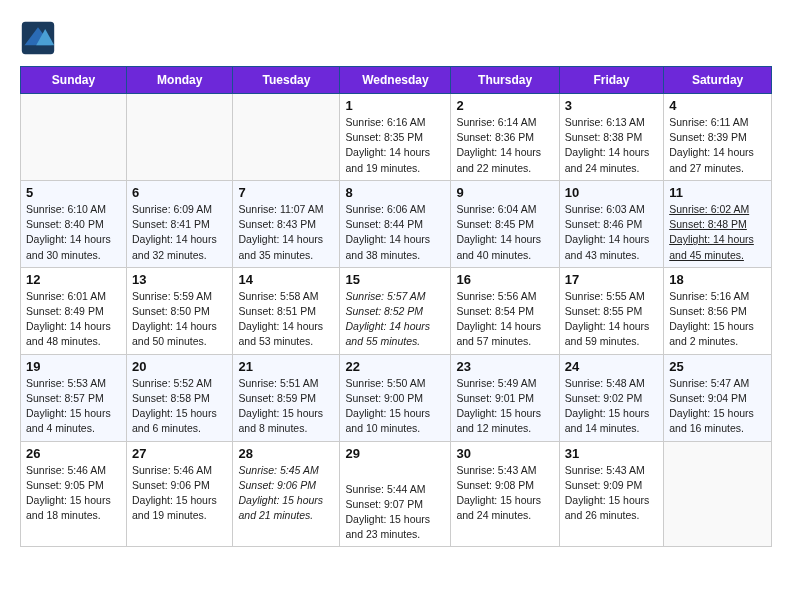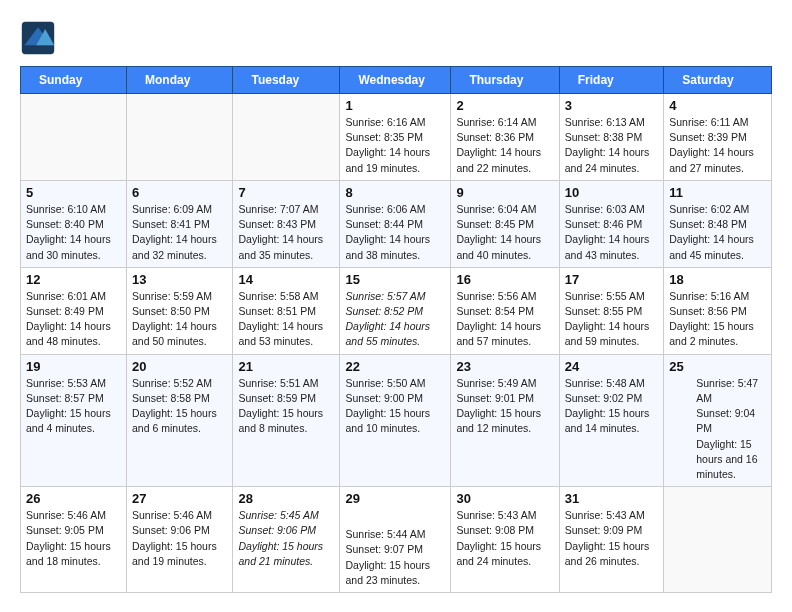--- a/index.html
+++ b/index.html
@@ -45,24 +45,24 @@
     .location {
       font-size: 15px;
       color: #333;
     }
     table {
       width: 100%;
       border-collapse: collapse;
       font-size: 11px;
     }
     thead tr th {
-      background: #3b82f6;
+      background: #6d28d9;
       color: #fff;
       padding: 6px 18px;
-      text-align: left;
+      text-align: center;
       font-size: 12px;
       font-weight: bold;
       border: 1px solid #1a5090;
     }
     tbody tr td {
       border: 1px solid #ccc;
       vertical-align: top;
       padding: 4px 5px;
       width: 113px;
       min-height: 80px;
@@ -158,21 +158,21 @@
 Daylight: 14 hours and 30 minutes.</div>
         </td>
         <td>
           <span class="day-num">6</span>
           <div class="day-info" style="white-space: pre-line;">Sunrise: 6:09 AM
 Sunset: 8:41 PM
 Daylight: 14 hours and 32 minutes.</div>
         </td>
         <td>
           <span class="day-num">7</span>
-          <div class="day-info" style="white-space: pre-line;">Sunrise: 7:07 AM
+          <div class="day-info" style="white-space: pre-line;">Sunrise: 11:07 AM
 Sunset: 8:43 PM
 Daylight: 14 hours and 35 minutes.</div>
         </td>
         <td>
           <span class="day-num">8</span>
           <div class="day-info" style="white-space: pre-line;">Sunrise: 6:06 AM
 Sunset: 8:44 PM
 Daylight: 14 hours and 38 minutes.</div>
         </td>
         <td>
@@ -182,21 +182,21 @@
 Daylight: 14 hours and 40 minutes.</div>
         </td>
         <td>
           <span class="day-num">10</span>
           <div class="day-info" style="white-space: pre-line;">Sunrise: 6:03 AM
 Sunset: 8:46 PM
 Daylight: 14 hours and 43 minutes.</div>
         </td>
         <td>
           <span class="day-num">11</span>
-          <div class="day-info" style="white-space: pre-line;">Sunrise: 6:02 AM
+          <div class="day-info" style="white-space: pre-line; text-decoration: underline;">Sunrise: 6:02 AM
 Sunset: 8:48 PM
 Daylight: 14 hours and 45 minutes.</div>
         </td>
       </tr>
       <tr>
         <td>
           <span class="day-num">12</span>
           <div class="day-info" style="white-space: pre-line;">Sunrise: 6:01 AM
 Sunset: 8:49 PM
 Daylight: 14 hours and 48 minutes.</div>
@@ -270,21 +270,21 @@
 Daylight: 15 hours and 12 minutes.</div>
         </td>
         <td>
           <span class="day-num">24</span>
           <div class="day-info" style="white-space: pre-line;">Sunrise: 5:48 AM
 Sunset: 9:02 PM
 Daylight: 15 hours and 14 minutes.</div>
         </td>
         <td>
           <span class="day-num">25</span>
-          <div class="day-info" style="white-space: pre-line; margin-left: 27px;">Sunrise: 5:47 AM
+          <div class="day-info" style="white-space: pre-line;">Sunrise: 5:47 AM
 Sunset: 9:04 PM
 Daylight: 15 hours and 16 minutes.</div>
         </td>
       </tr>
       <tr>
         <td>
           <span class="day-num">26</span>
           <div class="day-info" style="white-space: pre-line;">Sunrise: 5:46 AM
 Sunset: 9:05 PM
 Daylight: 15 hours and 18 minutes.</div>

